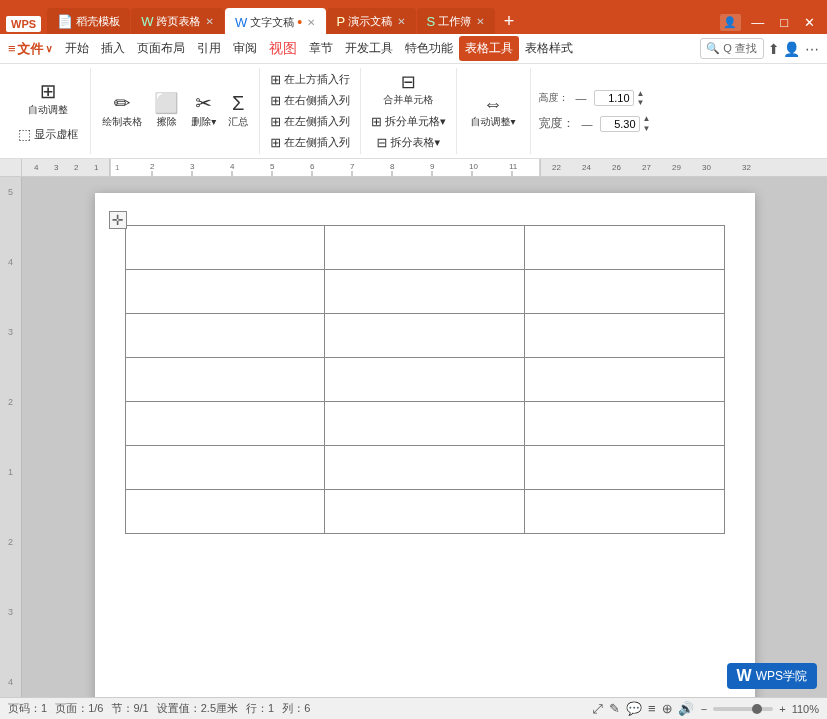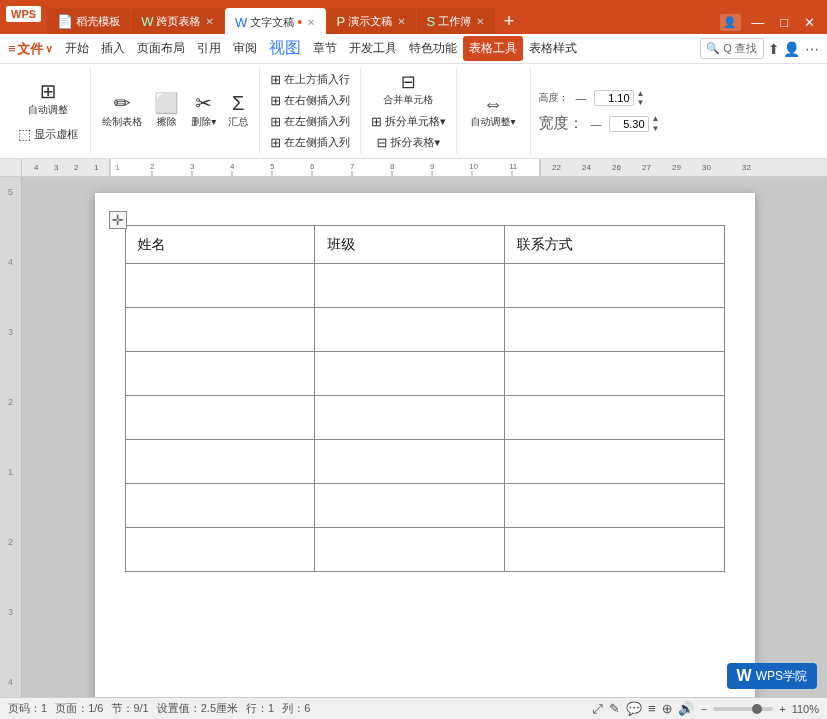--- a/index.html
+++ b/index.html
@@ -2,21 +2,21 @@
 <html><head>
   <meta charset="utf-8">
   <style>
     * { margin: 0; padding: 0; box-sizing: border-box; }
     body { font-family: 'Microsoft YaHei', Arial, sans-serif; font-size: 12px; background: #f0f0f0; overflow: hidden; width: 827px; height: 719px; }
   </style>
 </head>
 <body>
 
 <div style="background:#d04a1e; height:34px; display:flex; align-items:flex-end; padding:0 6px 0 6px;">
-  <div style="display:flex; align-items:flex-end; gap:5px; margin-bottom:12px; flex-shrink:0;">
+  <div style="display:flex; align-items:flex-end; gap:5px; margin-bottom:2px; flex-shrink:0;">
     <div style="background:#fff; color:#d04a1e; font-weight:bold; font-size:11px; padding:2px 5px; border-radius:2px;">WPS</div>
   </div>
   <div style="display:flex; align-items:flex-end; flex:1; margin-left:6px; height:34px;">
     <div style="background:#c44418; color:#fff; font-size:11px; padding:4px 10px; border-radius:4px 4px 0 0; cursor:pointer; height:26px; display:flex; align-items:center; gap:3px; margin-right:1px;">
       <span style="font-size:13px;">📄</span>
       <span>稻壳模板</span>
     </div>
     <div style="background:#c44418; color:#fff; font-size:11px; padding:4px 10px; border-radius:4px 4px 0 0; cursor:pointer; height:26px; display:flex; align-items:center; gap:3px; margin-right:1px;">
       <span style="font-size:13px; color:#9fc;">W</span>
       <span>跨页表格</span>
@@ -52,21 +52,21 @@
   <div style="color:#d04a1e; font-weight:bold; font-size:13px; margin-right:6px; cursor:pointer; display:flex; align-items:center; gap:2px;">
     <span>≡</span>
     <span> 文件 </span>
     <span style="font-size:10px;">∨</span>
   </div>
   <div style="font-size:12px; color:#333; padding:4px 6px; cursor:pointer; border-radius:3px;">开始</div>
   <div style="font-size:12px; color:#333; padding:4px 6px; cursor:pointer; border-radius:3px;">插入</div>
   <div style="font-size:12px; color:#333; padding:4px 6px; cursor:pointer; border-radius:3px;">页面布局</div>
   <div style="font-size:12px; color:#333; padding:4px 6px; cursor:pointer; border-radius:3px;">引用</div>
   <div style="font-size:12px; color:#333; padding:4px 6px; cursor:pointer; border-radius:3px;">审阅</div>
-  <div style="font-size:16px; color:#3b82f6; padding:4px 6px; cursor:pointer; border-radius:3px;">视图</div>
+  <div style="font-size:14px; color:#ef4444; padding:4px 6px; cursor:pointer; border-radius:3px;">视图</div>
   <div style="font-size:12px; color:#333; padding:4px 6px; cursor:pointer; border-radius:3px;">章节</div>
   <div style="font-size:12px; color:#333; padding:4px 6px; cursor:pointer; border-radius:3px;">开发工具</div>
   <div style="font-size:12px; color:#333; padding:4px 6px; cursor:pointer; border-radius:3px;">特色功能</div>
   <div style="font-size:12px; color:#fff; padding:4px 6px; cursor:pointer; border-radius:3px; background:#d04a1e;">表格工具</div>
   <div style="font-size:12px; color:#333; padding:4px 6px; cursor:pointer; border-radius:3px;">表格样式</div>
   <div style="margin-left:auto; display:flex; align-items:center; gap:4px;">
     <div style="display:flex; align-items:center; border:1px solid #ccc; border-radius:3px; padding:2px 6px; font-size:11px; color:#666; gap:3px; cursor:pointer;">
       <span>🔍</span>
       <span>Q 查找</span>
     </div>
@@ -155,21 +155,21 @@
     <div style="display:flex; align-items:center; gap:3px;">
       <span style="font-size:10px; color:#555; white-space:nowrap;">高度：</span>
       <span style="font-size:11px; color:#555; padding:1px 4px;">—</span>
       <input type="text" value="1.10" style="border: 1px solid rgb(204, 204, 204); border-radius: 2px; width: 40px; padding: 1px 3px; font-size: 11px; text-align: right;">
       <div style="display:flex; flex-direction:column; gap:0px;">
         <span style="font-size:8px; cursor:pointer; line-height:1.2; color:#555;">▲</span>
         <span style="font-size:8px; cursor:pointer; line-height:1.2; color:#555;">▼</span>
       </div>
     </div>
     <div style="display:flex; align-items:center; gap:3px;">
-      <span style="font-size:15px; color:#555; white-space:nowrap;">宽度：</span>
+      <span style="font-size:12px; color:#555; white-space:nowrap;">宽度：</span>
       <span style="font-size:11px; color:#555; padding:1px 4px;">—</span>
       <input type="text" value="5.30" style="border: 1px solid rgb(204, 204, 204); border-radius: 2px; width: 40px; padding: 1px 3px; font-size: 11px; text-align: right;">
       <div style="display:flex; flex-direction:column; gap:0px;">
         <span style="font-size:8px; cursor:pointer; line-height:1.2; color:#555;">▲</span>
         <span style="font-size:8px; cursor:pointer; line-height:1.2; color:#555;">▼</span>
       </div>
     </div>
   </div>
 </div>
 
@@ -233,25 +233,20 @@
     <span style="font-size:9px; color:#888;">4</span>
   </div>
 
   <div style="flex:1; overflow:auto; display:flex; justify-content:center; padding:16px 20px; background:#c8c8c8;">
     <div style="background:#fff; box-shadow:0 2px 10px rgba(0,0,0,0.25); width:660px; min-height:480px; position:relative; padding:20px 30px;">
 
       <div style="position:absolute; top:18px; left:14px; width:18px; height:18px; border:1px solid #888; cursor:move; display:flex; align-items:center; justify-content:center; font-size:14px; color:#666; background:#f5f5f5; z-index:10;">✛</div>
 
       <table style="border-collapse:collapse; width:600px; margin-top:12px;">
         <tbody>
-            <tr>
-          <td style="border:1px solid #888; padding:8px 12px; font-size:14px; color:#111; font-weight:normal; width:190px; height:38px; vertical-align:middle;">姓名</td>
-          <td style="border:1px solid #888; padding:8px 12px; font-size:14px; color:#111; font-weight:normal; width:190px; height:38px; vertical-align:middle;">班级</td>
-          <td style="border:1px solid #888; padding:8px 12px; font-size:14px; color:#111; font-weight:normal; width:220px; height:38px; vertical-align:middle;">联系方式</td>
-        </tr>
         <tr>
           <td style="border:1px solid #888; padding:8px 12px; height:44px; vertical-align:middle;"></td>
           <td style="border:1px solid #888; padding:8px 12px; height:44px; vertical-align:middle;"></td>
           <td style="border:1px solid #888; padding:8px 12px; height:44px; vertical-align:middle;"></td>
         </tr>
         <tr>
           <td style="border:1px solid #888; padding:8px 12px; height:44px; vertical-align:middle;"></td>
           <td style="border:1px solid #888; padding:8px 12px; height:44px; vertical-align:middle;"></td>
           <td style="border:1px solid #888; padding:8px 12px; height:44px; vertical-align:middle;"></td>
         </tr>

